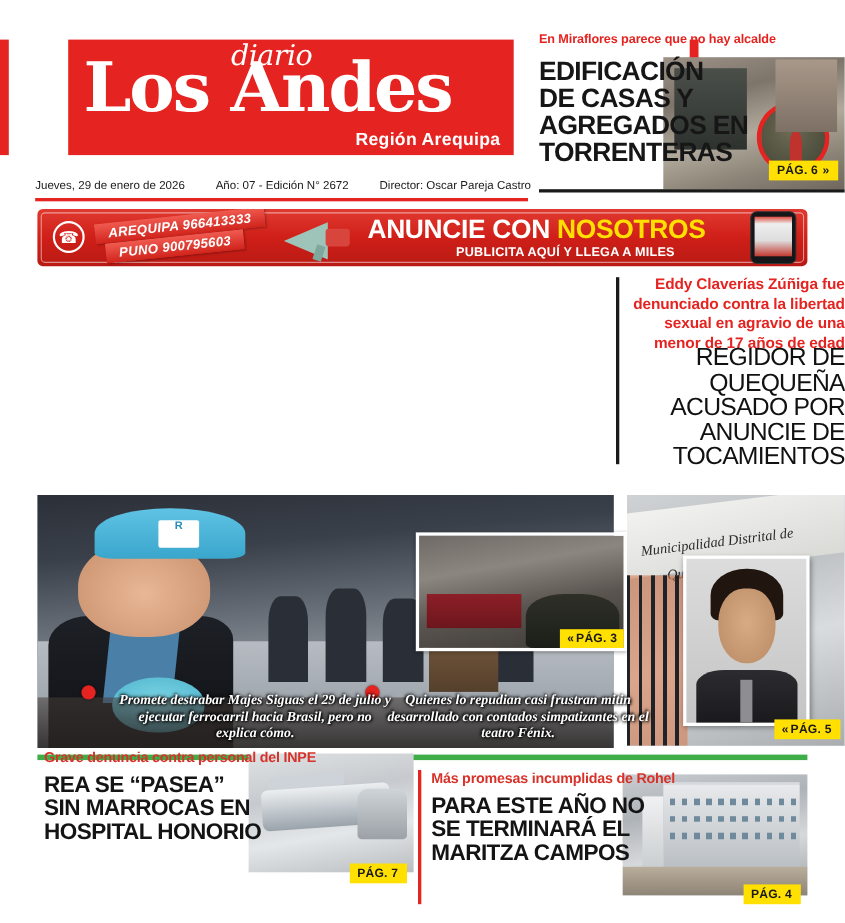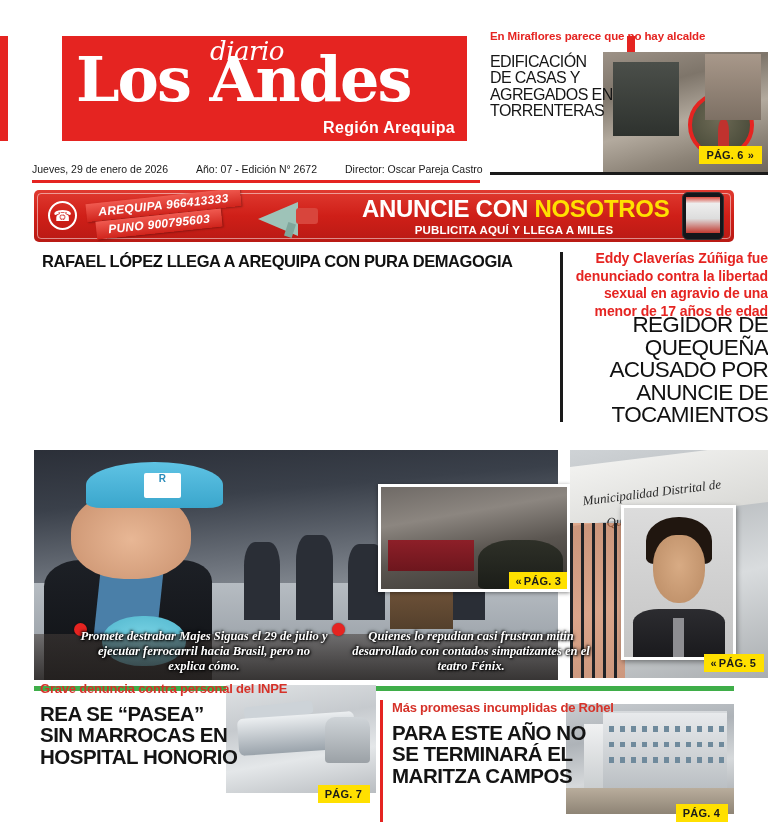--- a/index.html
+++ b/index.html
@@ -76,21 +76,21 @@
     position:absolute; right:14px; bottom:14px; width:66px; height:66px;
     border:4px solid #e52421; border-radius:50%;
     background:radial-gradient(circle at 45% 40%,#6d6a55,#3f4232);
   }
   .tr-circle-fig {
     position:absolute; left:44%; top:40%; width:20%; height:52%;
     background:#c0322e; border-radius:40% 40% 10% 10%;
   }
   .tr-head {
     position:absolute; left:0; top:24px; width:172px;
-    font-size:16px; font-weight:normal; color:#161616;
+    font-size:24px; font-weight:bold; color:#161616;
     line-height:1.02; letter-spacing:-.6px;
   }
   .tr-head div { white-space:nowrap; }
   .pag-badge {
     background:#ffe000; color:#1a1a1a; font-weight:bold;
     font-size:11px; padding:3px 8px 3px 7px; display:inline-flex;
     align-items:center; gap:4px; letter-spacing:.2px; white-space:nowrap;
   }
   .pag6 { position:absolute; right:6px; bottom:8px; }
 
@@ -130,21 +130,21 @@
     position:absolute; left:44px; top:12px; width:22px; height:16px;
     background:#d8453c; border-radius:3px;
   }
   .meg-handle {
     position:absolute; left:34px; top:27px; width:8px; height:14px;
     background:#7fa79c; transform:rotate(18deg);
   }
   .ad-main-text {
     position:absolute; left:300px; top:7px; width:360px;
     font-size:24px; font-weight:bold; color:#fff;
-    letter-spacing:-.3px; line-height:1; white-space:nowrap;margin-left:28px;
+    letter-spacing:-.3px; line-height:1; white-space:nowrap;
   }
   .ad-main-text .hl { color:#ffe000; }
   .ad-sub-text {
     position:absolute; left:300px; top:34px; width:360px;
     font-size:11.5px; font-weight:bold; color:#fff;
     letter-spacing:.2px; text-align:center; white-space:nowrap;
   }
   .ad-phone-img {
     position:absolute; right:10px; top:2px; width:42px; height:48px;
     background:#14161a; border-radius:6px; border:1px solid #333;
@@ -257,21 +257,21 @@
 
   
   .caption {
     position:absolute; bottom:6px;
     font-family:"Liberation Serif", serif;
     font-style:italic; font-weight:bold;
     font-size:12.6px; line-height:1.2; color:#fff;
     text-shadow:1px 1px 2px rgba(0,0,0,.95),-1px -1px 2px rgba(0,0,0,.8),0 0 4px rgba(0,0,0,.9);
     z-index:6;
   }
-  .cap-left { left:44px; width:252px; text-align:center; }
+  .cap-left { left:72px; width:252px; text-align:center; }
   .cap-right { left:314px; width:246px; text-align:center; }
   .cap-bullet {
     position:absolute; width:13px; height:13px; border-radius:50%;
     background:#e52421; box-shadow:0 0 2px rgba(0,0,0,.6);
   }
   .cb-left { left:40px; bottom:44px; }
   .cb-right { left:298px; bottom:44px; }
 
   
   .rc-divider { position:absolute; left:560px; top:252px; width:3px; height:170px; background:#1a1a1a; }
@@ -469,21 +469,20 @@
     <div class="ad-main-text"><span>ANUNCIE CON </span><span class="hl">NOSOTROS</span></div>
 
     <div class="ad-sub-text">PUBLICITA AQUÍ Y LLEGA A MILES</div>
 
     <div class="ad-phone-img">
       <div class="ad-phone-screen"></div>
     </div>
   </div>
 
   <div class="main-block">
-    <div class="main-kicker">RAFAEL LÓPEZ LLEGA A AREQUIPA CON PURA DEMAGOGIA</div>
 
     <div class="main-photo">
       <div class="mp-stage"></div>
       <div class="mp-fig" style="left:40%; width:7%; height:34%;"></div>
       <div class="mp-fig" style="left:50%; width:7%; height:37%;"></div>
       <div class="mp-fig" style="left:60%; width:7%; height:33%;"></div>
       <div class="mp-fig" style="left:78%; width:8%; height:36%;"></div>
       <div class="mp-podium"></div>
       <div class="mp-suit"></div>
       <div class="mp-shirt"></div>

